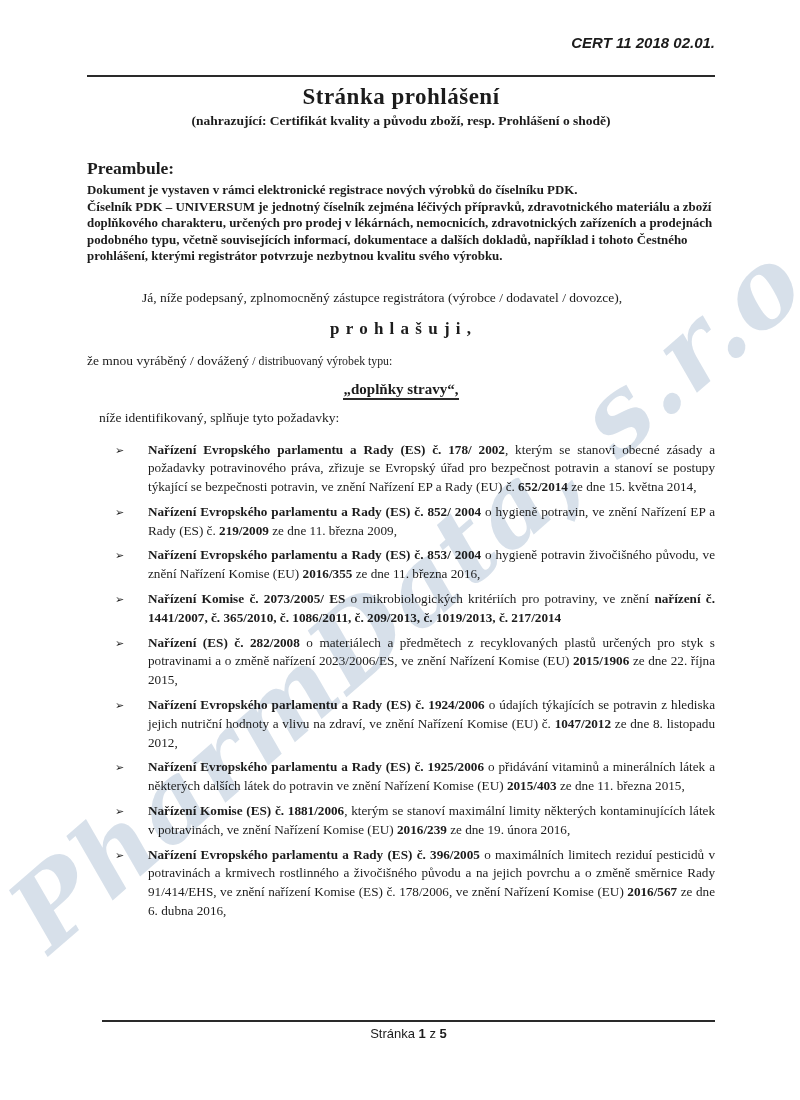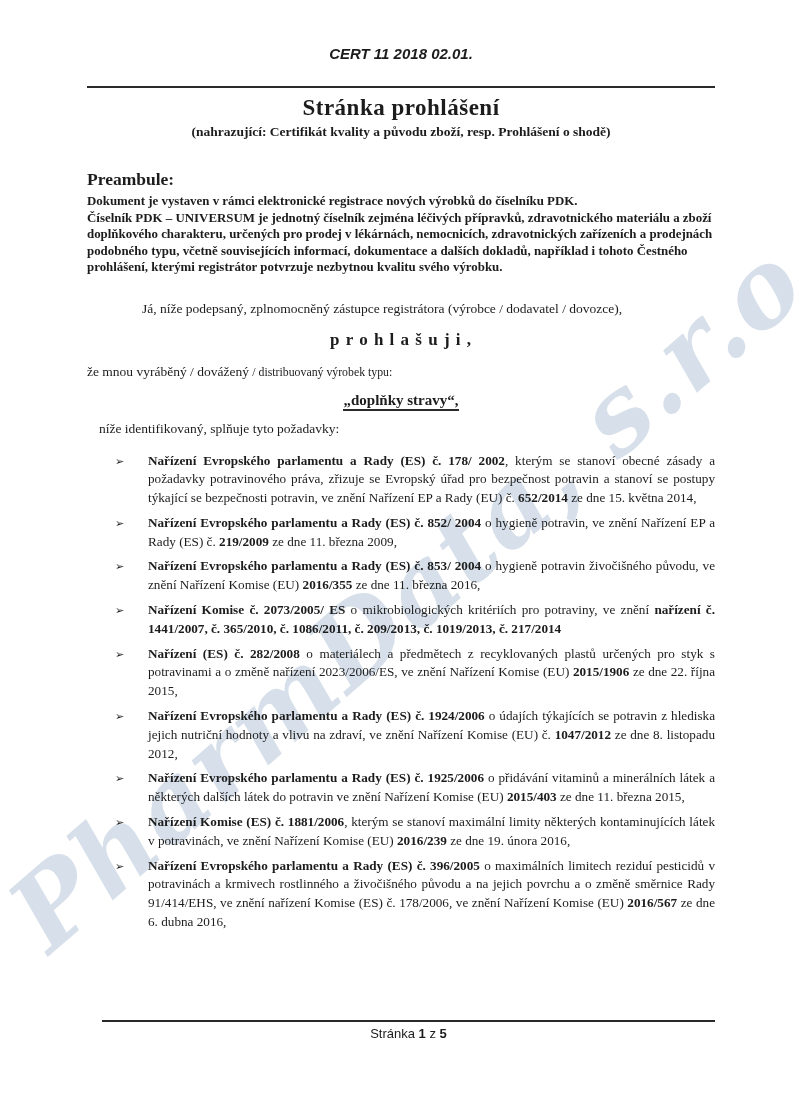--- a/index.html
+++ b/index.html
@@ -11,21 +11,21 @@
   .watermark {
     position:absolute; left:420px; top:585px; z-index:0;
     transform:translate(-50%,-50%) rotate(-41deg);
     font-family:"DejaVu Serif", serif; font-style:italic; font-weight:bold;
     font-size:104px; letter-spacing:2px; white-space:nowrap;
     opacity:0.40; pointer-events:none;
   }
   
   .content { position:absolute; left:87px; right:85px; top:0; z-index:1; }
   .doc-code {
-    margin-top:44px; text-align:center;
+    margin-top:33px; text-align:right;
     font-family:"Liberation Sans", sans-serif; font-style:italic;
     font-weight:600; font-size:15px; line-height:19px;
   }
   .rule { border:none; border-top:2px solid #2a2a2a; margin:0; }
   .rule-top { margin-top:23px; }
   .title {
     margin:5px 0 0; text-align:center; font-size:23px; font-weight:bold;
     letter-spacing:0.5px; line-height:30px;
   }
   .subtitle { text-align:center; font-size:13.5px; font-weight:bold; line-height:18px; }

